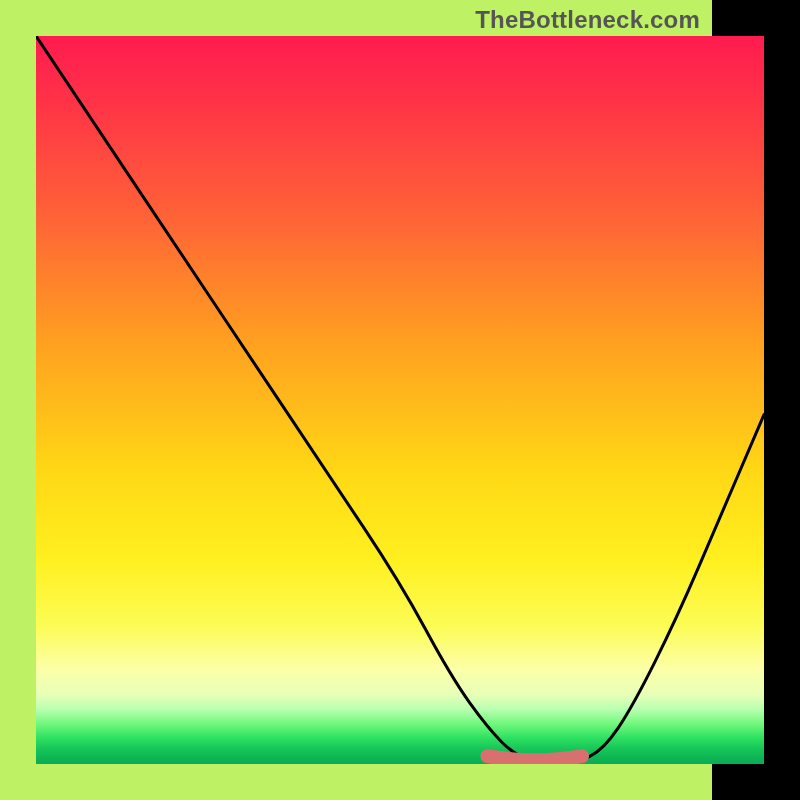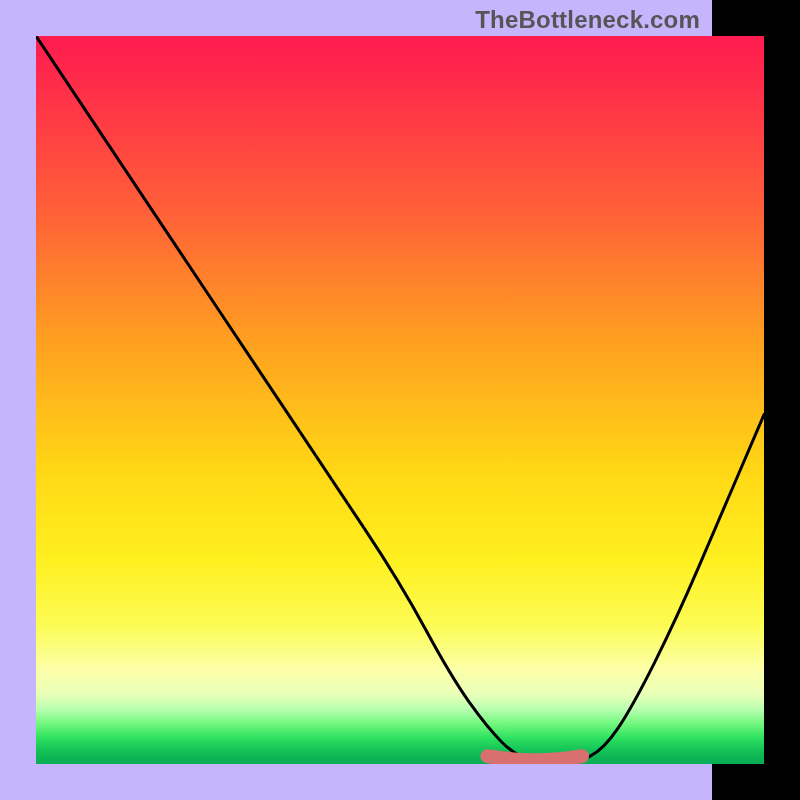--- a/index.html
+++ b/index.html
@@ -8,21 +8,21 @@
     width: 800px;
     height: 800px;
     background: #000;
     overflow: hidden;
     font-family: Arial, Helvetica, sans-serif;
   }
   .outer {
     position: relative;
     width: 712px;
     height: 800px;
-    background: #c4b5fd;
+    background: #bef264;
   }
   .watermark {
     position: absolute;
     top: 6px;
     right: 12px;
     color: #555;
     font-size: 24px;
     font-weight: 600;
     letter-spacing: 0.2px;
     z-index: 3;

